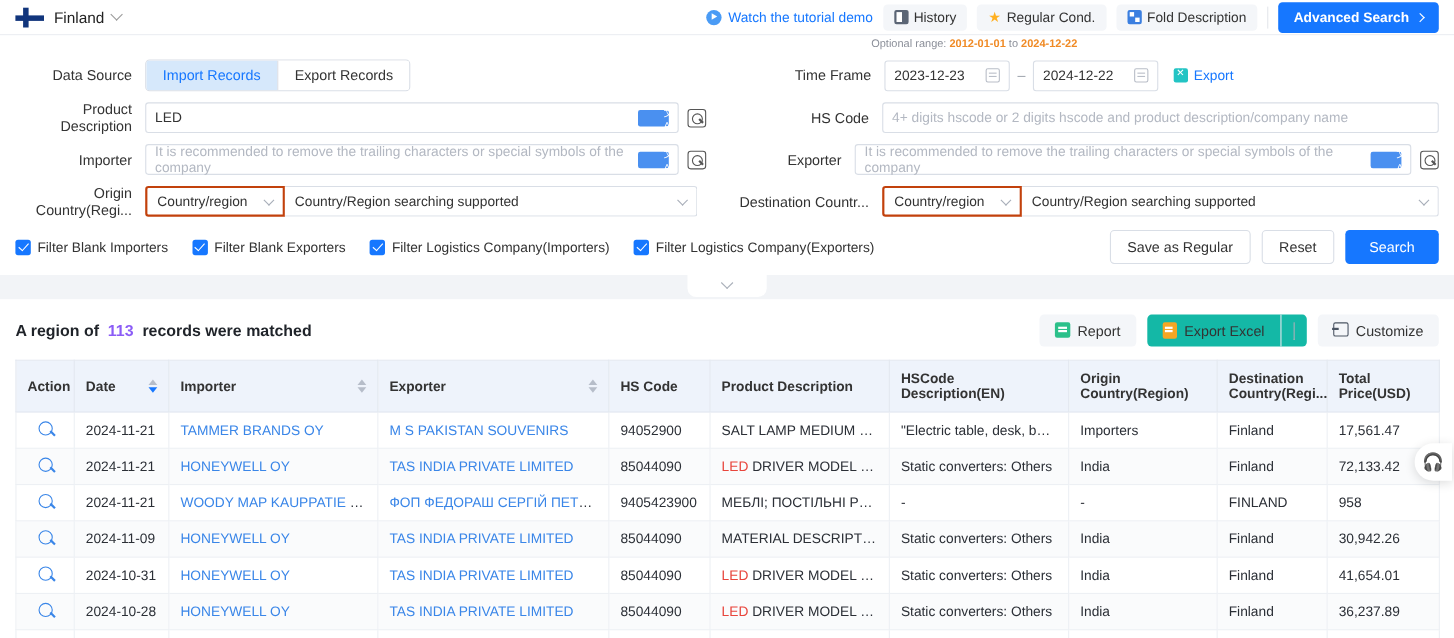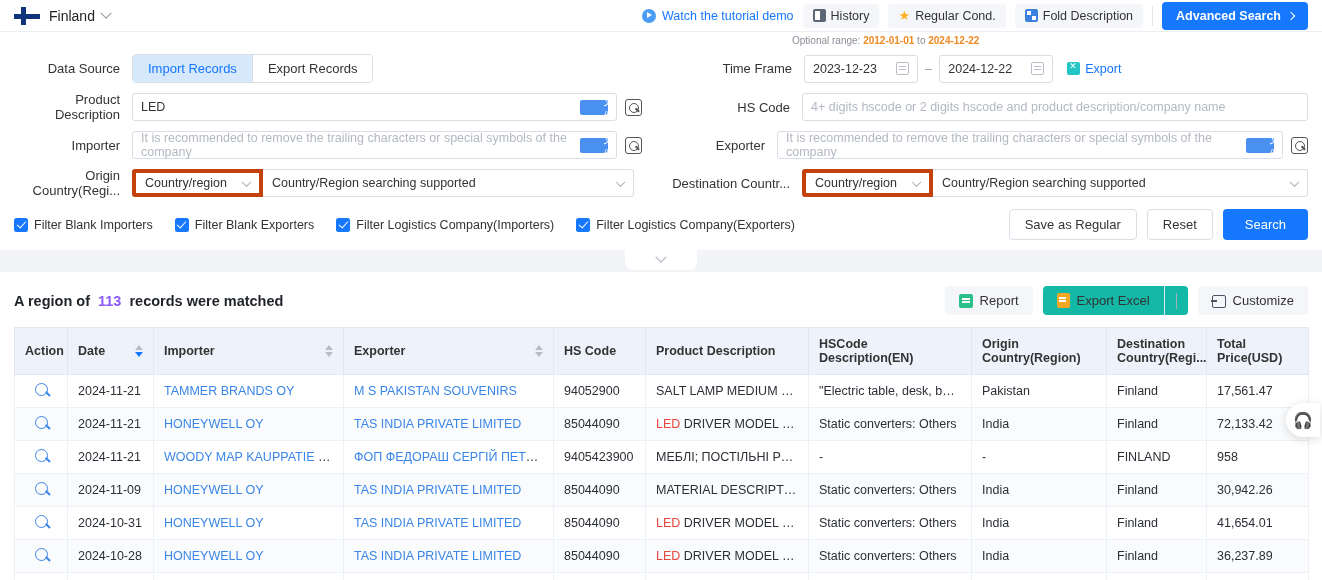--- a/index.html
+++ b/index.html
@@ -88,21 +88,21 @@
   .ic-circ:after {
     content:""; position:absolute; left:3px; top:3px; width:8px;height:8px;
     border:1.5px solid #555; border-radius:50%;
   }
   .ic-circ:before {
     content:""; position:absolute; left:9px; top:9px; width:5px;height:1.6px;
     background:#555; transform: rotate(45deg);
   }
 
   .sel {
-    height: 28px; border: 4px solid #c2410c; border-radius: 3px 0 0 3px;
+    height: 28px; border: 2px solid #c2410c; border-radius: 3px 0 0 3px;
     display: flex; align-items: center; padding: 0 9px; background: #fff;
     font-size: 12.5px; gap: 16px; flex: 0 0 auto; cursor:pointer;
   }
   .cd { width:7px;height:7px;border-right:1.3px solid #a7adb8;border-bottom:1.3px solid #a7adb8;transform:rotate(45deg) translate(-1px,-1px);}
   .sel2 {
     height: 28px; border: 1px solid #d9dee6; border-left: none; border-radius: 0 3px 3px 0;
     display: flex; align-items: center; padding: 0 9px; background: #fff;
     font-size: 12.5px; flex: 1; cursor: text;
   }
 
@@ -149,21 +149,21 @@
     border-radius: 0 0 8px 8px; display: flex; align-items: center; justify-content: center;
     cursor: pointer;
   }
   .chev-d { width:8px;height:8px;border-right:1.5px solid #aab0ba;border-bottom:1.5px solid #aab0ba;transform:rotate(45deg) translate(-2px,-2px);}
 
   
   .res-head { display: flex; align-items: center; padding: 14px 14px 12px 14px; }
   .res-text { font-size: 14.5px; color: #1f2329; font-weight: 600; }
   .res-text .num { color: #8b5cf6; margin: 0 4px; }
   .res-btns { margin-left: auto; display: flex; align-items: center; gap: 10px; }
-  .rbtn { background: #f4f6f9; border-radius: 4px; padding: 7px 14px; font-size: 13px; display:flex; align-items:flex-end; gap:7px; cursor:pointer; color:#333;}
+  .rbtn { background: #f4f6f9; border-radius: 4px; padding: 7px 14px; font-size: 13px; display:flex; align-items:flex-start; gap:7px; cursor:pointer; color:#333;}
   .ic-rep { width: 14px; height: 14px; background:#2bc08a; border-radius:2px; position:relative;}
   .ic-rep:after{content:"";position:absolute;left:3px;top:4px;width:8px;height:1.5px;background:#fff;box-shadow:0 3px 0 #fff;}
   .ic-xls { width: 13px; height: 15px; background:#f5a623; border-radius:2px; position:relative;}
   .ic-xls:after{content:"";position:absolute;left:2.5px;top:4px;width:7px;height:1.5px;background:#fff;box-shadow:0 3px 0 #fff;}
   .split { display:flex; background:#14b8a6; border-radius:4px; align-items:center;}
   .split .rbtn{background:transparent;}
   .split .arw{ padding: 7px 11px; border-left:1px solid #e2e6ec; cursor:pointer;}
   .ic-cust { width:14px;height:13px;border:1.6px solid #4b5563;border-radius:2px;position:relative;}
   .ic-cust:after{content:"";position:absolute;left:-1.6px;top:4px;width:6px;height:1.6px;background:#4b5563;}
 
@@ -483,21 +483,21 @@
     </thead>
     <tbody>
         <tr>
           <td class="cell-act"><span class="ic-search-cell"></span></td>
           <td>2024-11-21</td>
           <td><span class="lnk">TAMMER BRANDS OY</span></td>
           <td><span class="lnk">M S PAKISTAN SOUVENIRS</span></td>
           <td>94052900</td>
           <td>SALT LAMP MEDIUM WITH ...</td>
           <td>"Electric table, desk, bedsi...</td>
-          <td>Pakistan</td>
+          <td>Importers</td>
           <td>Finland</td>
           <td>17,561.47</td>
         </tr>
         <tr>
           <td class="cell-act"><span class="ic-search-cell"></span></td>
           <td>2024-11-21</td>
           <td><span class="lnk">HONEYWELL OY</span></td>
           <td><span class="lnk">TAS INDIA PRIVATE LIMITED</span></td>
           <td>85044090</td>
           <td><span class="hl">LED</span> DRIVER MODEL LC16T...</td>

